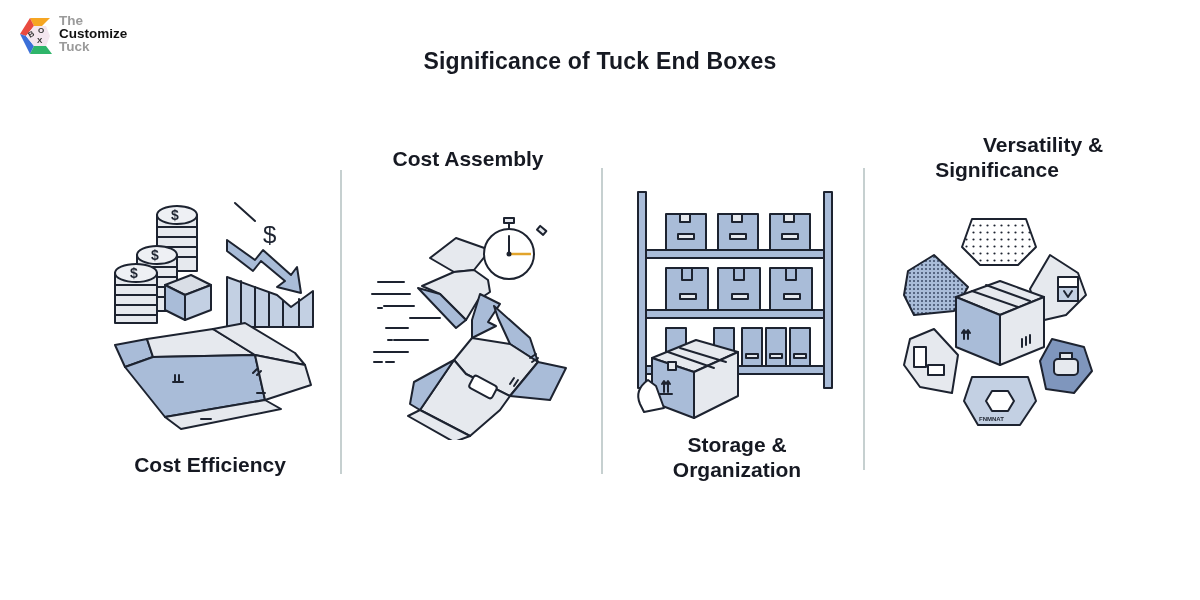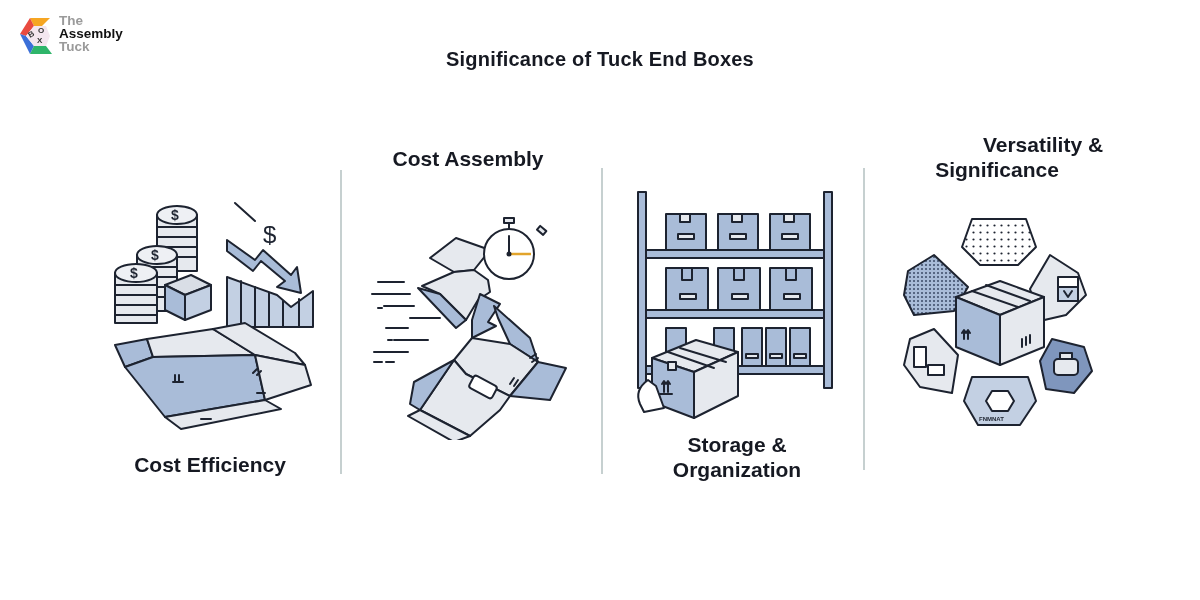--- a/index.html
+++ b/index.html
@@ -2,21 +2,21 @@
 <html><head>
 <meta charset="utf-8">
 <style>
   html, body { margin:0; padding:0; background:#ffffff; }
   body { width:1200px; height:600px; position:relative; overflow:hidden; font-family:"Liberation Sans", sans-serif; color:#14161c; }
   .logo { position:absolute; left:20px; top:14px; width:130px; height:44px; }
   .logo-mark { position:absolute; left:0; top:2px; width:36px; height:40px; }
   .logo-text { position:absolute; left:39px; top:0; font-size:13.5px; line-height:13px; font-weight:700; }
   .logo-text .l1, .logo-text .l3 { color:#9a9a9a; font-weight:700; }
   .logo-text .l2 { color:#111; }
-  .title { position:absolute; left:0; width:1200px; top:48px; text-align:center; font-size:20px; font-weight:700; color:#161922; letter-spacing:0.2px; }
+  .title { position:absolute; left:0; width:1200px; top:48px; text-align:center; font-size:23px; font-weight:700; color:#161922; letter-spacing:0.2px; }
   .label { position:absolute; text-align:center; font-size:21px; font-weight:700; color:#161922; line-height:26px; }
   .divider { position:absolute; width:2px; background:#c6d0d0; }
   .illus { position:absolute; }
   svg .s { stroke:#1d2330; stroke-width:2; stroke-linejoin:round; stroke-linecap:round; }
 </style>
 </head>
 <body>
 
 <div class="logo">
   <svg class="logo-mark" viewBox="0 0 36 40">
@@ -24,21 +24,21 @@
     <polygon points="10,2 14,10 6,20 0,18" fill="#e94a3f"></polygon>
     <polygon points="0,18 6,20 14,30 10,38" fill="#3b6fd8"></polygon>
     <polygon points="10,38 14,30 26,30 32,38" fill="#2fb56a"></polygon>
     <polygon points="14,10 26,10 30,20 26,30 14,30 6,20" fill="#f4e6ef"></polygon>
     <text x="10" y="22" font-size="8" font-weight="700" fill="#333" transform="rotate(-30 10 22)">B</text>
     <text x="18" y="17" font-size="8" font-weight="700" fill="#333">O</text>
     <text x="17" y="27" font-size="8" font-weight="700" fill="#333">X</text>
   </svg>
   <div class="logo-text">
     <div class="l1">The</div>
-    <div class="l2">Assembly</div>
+    <div class="l2">Customize</div>
     <div class="l3">Tuck</div>
   </div>
 </div>
 
 <div class="title">Significance of Tuck End Boxes</div>
 
 <div class="divider" style="left:340px; top:170px; height:304px;"></div>
 <div class="divider" style="left:601px; top:168px; height:306px;"></div>
 <div class="divider" style="left:863px; top:168px; height:302px;"></div>
 

